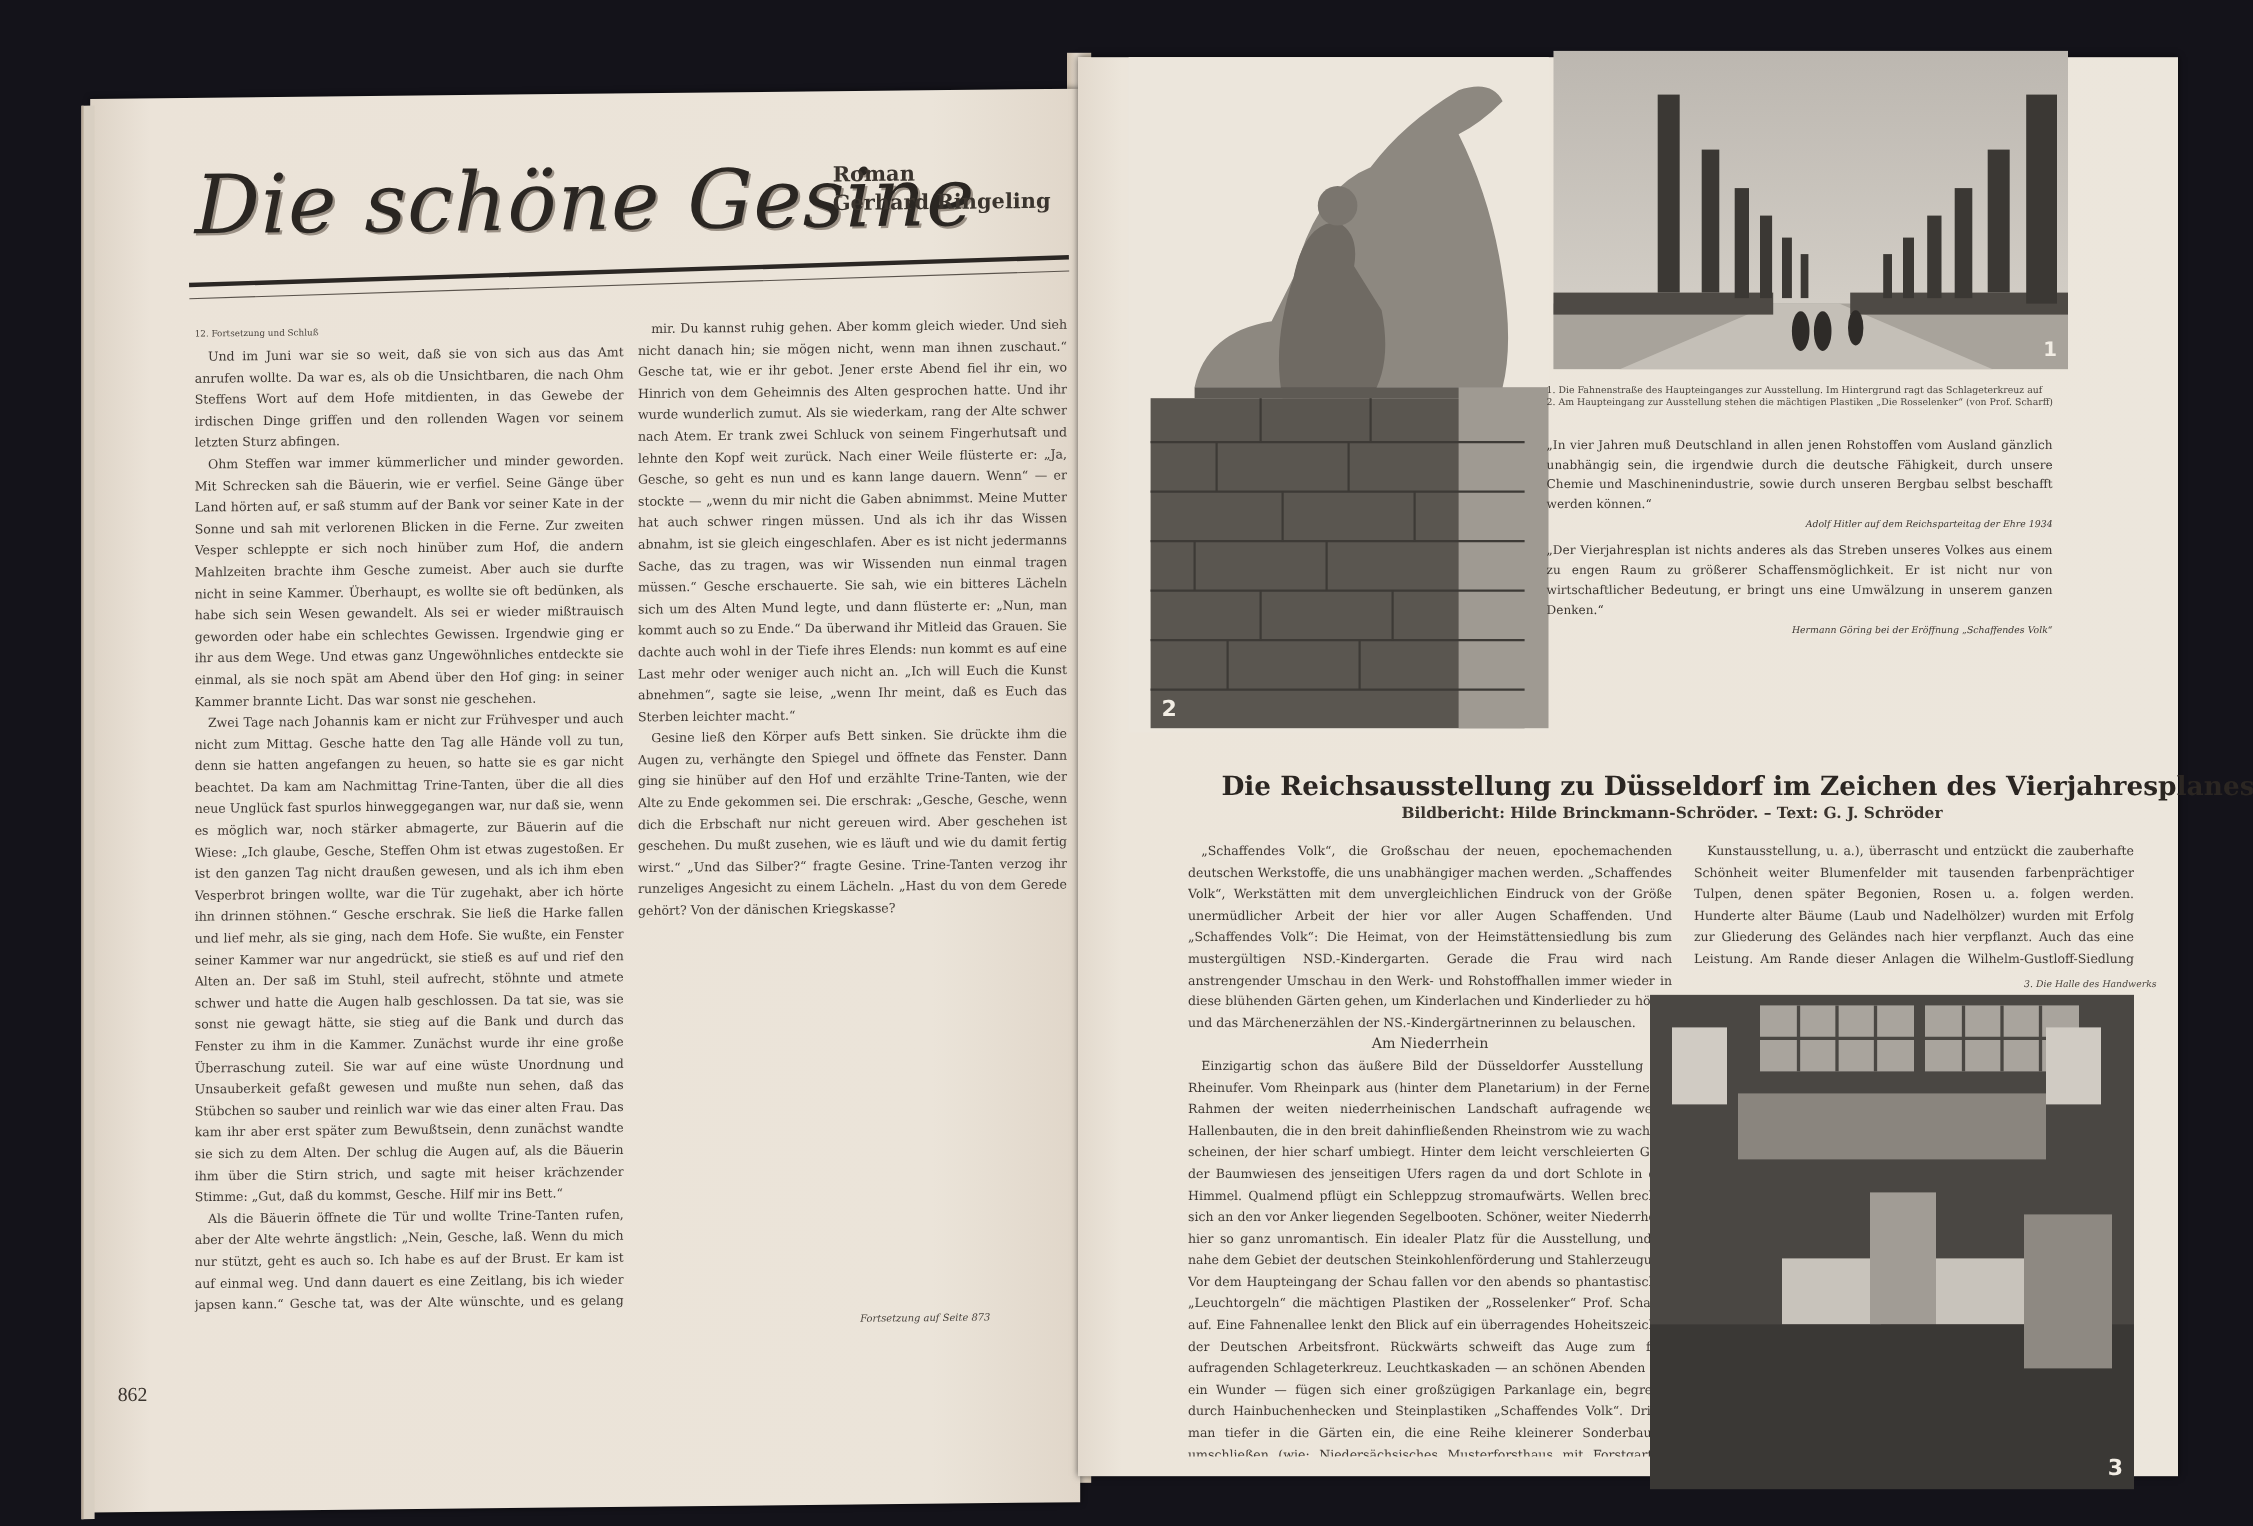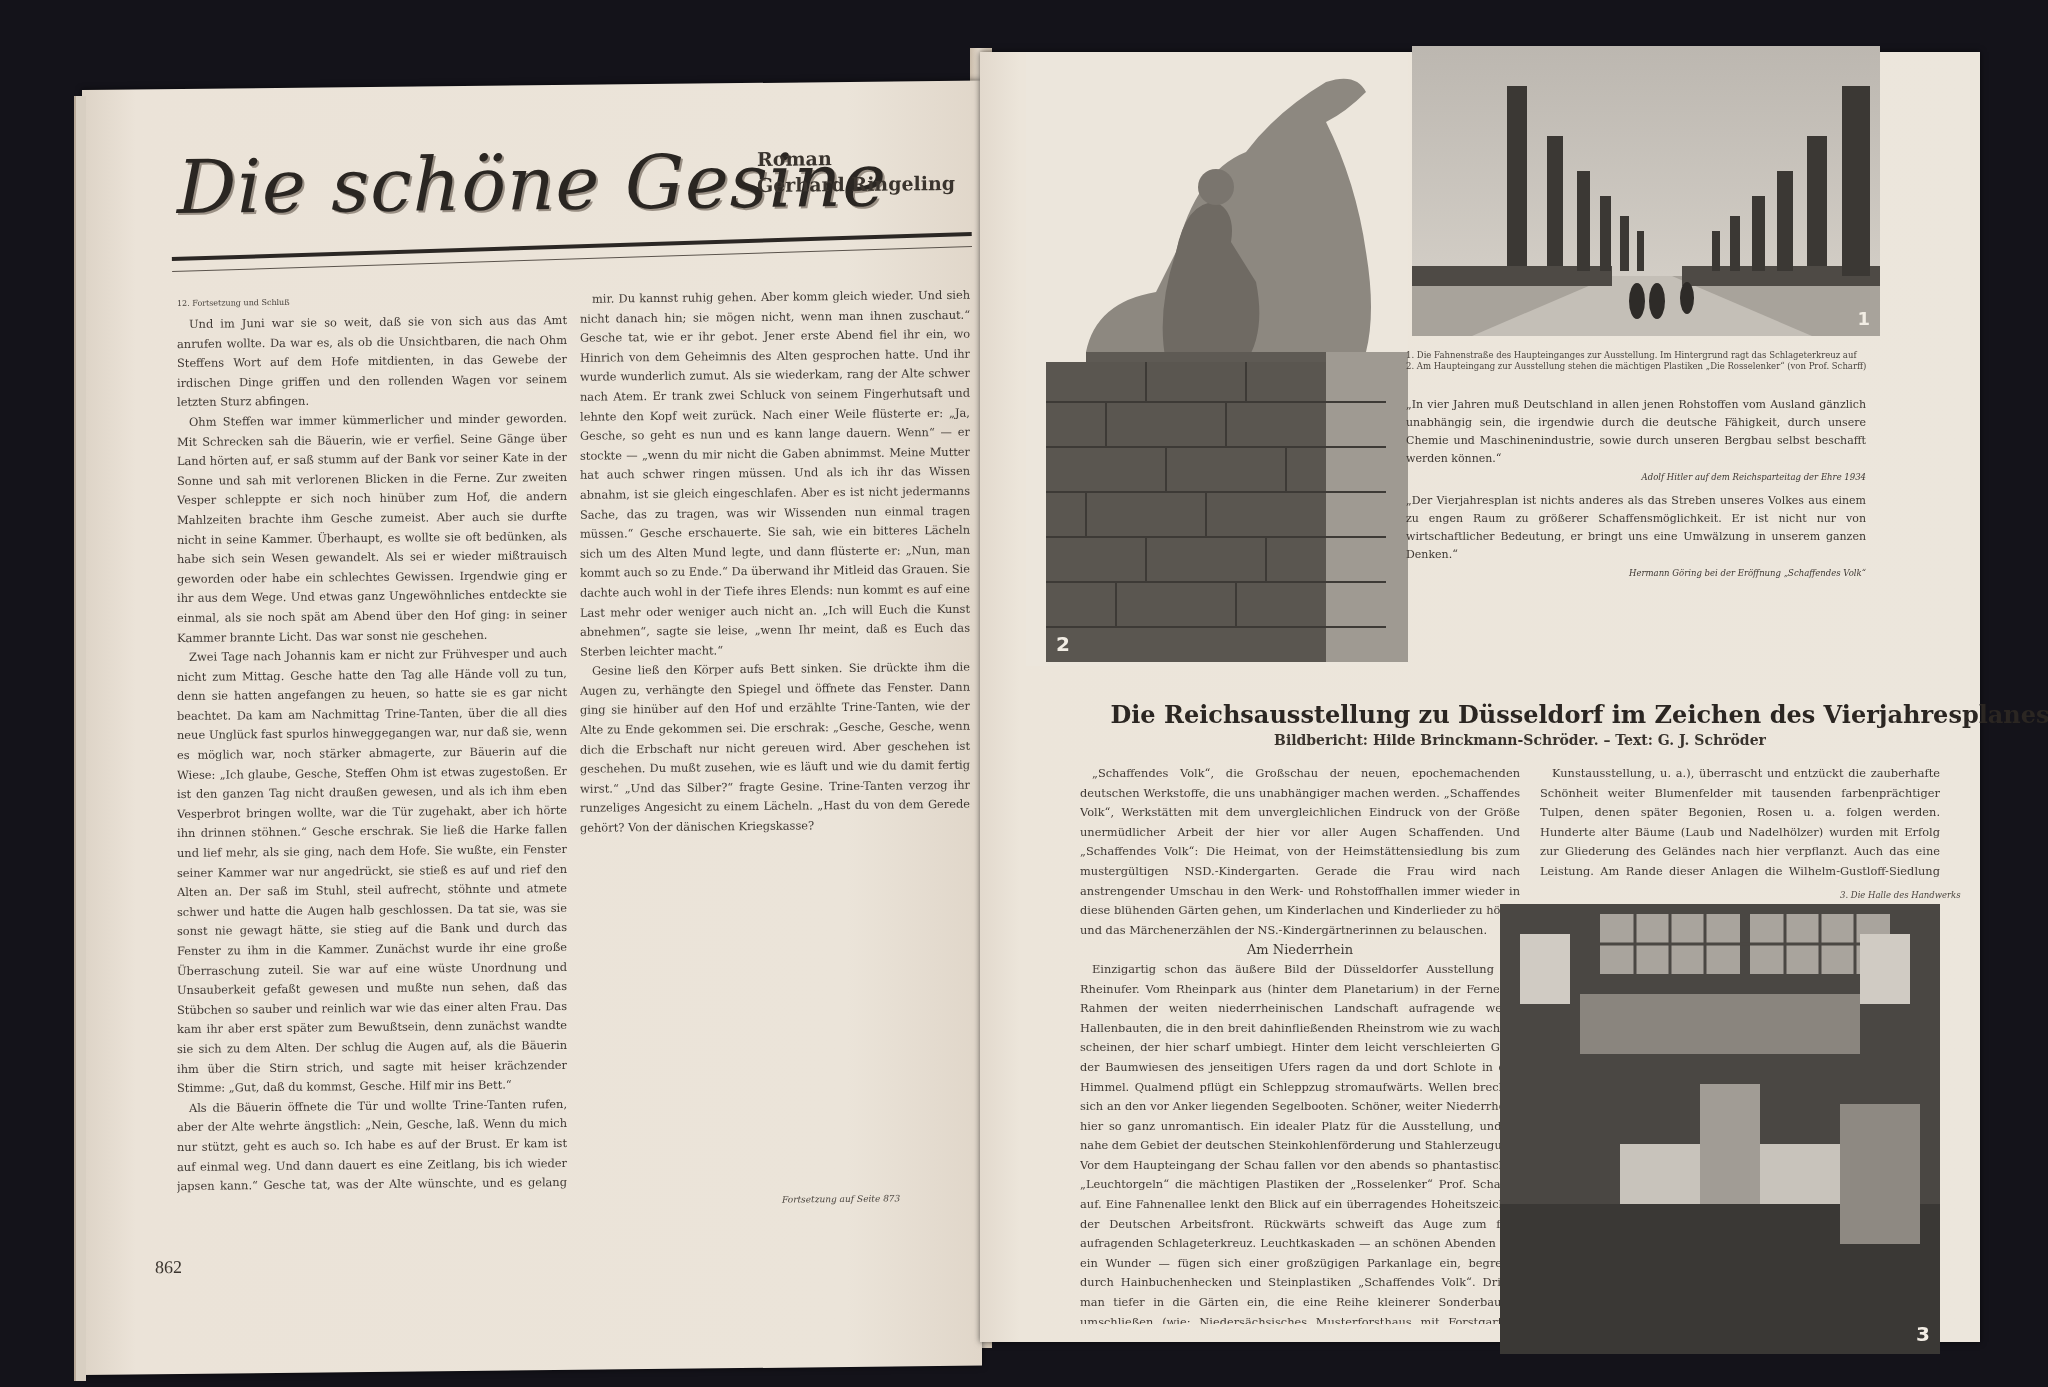--- a/index.html
+++ b/index.html
@@ -14,21 +14,21 @@
   .title-block { position:absolute; left:95px; top:55px; width:800px; height:120px; }
   .title { position:absolute; left:0; top:0; font-family:"DejaVu Serif", serif; font-style:italic; font-size:74px; letter-spacing:1px; color:#2a2622; text-shadow:2px 2px 0 #9a9085; }
   .subtitle { position:absolute; left:580px; top:8px; font-size:19px; font-weight:bold; color:#3a342e; line-height:26px; font-family:"DejaVu Serif", serif; }
   .title-rule { position:absolute; left:90px; top:168px; width:800px; height:10px; border-top:4px solid #2b2724; border-bottom:1px solid #5a534c; transform:rotate(-1.2deg); transform-origin:left; }
   .installment { position:absolute; left:95px; top:210px; font-size:8px; color:#4a443e; }
   .col { position:absolute; font-size:11.4px; line-height:19.6px; text-align:justify; color:#3f3833; font-family:"DejaVu Serif", serif; overflow:hidden; }
   .col p { margin:0; text-indent:12px; }
   #lcol1 { left:95px; top:226px; width:390px; height:880px; }
   #lcol2 { left:498px; top:205px; width:390px; height:900px; }
   .continued { position:absolute; left:700px; top:1112px; font-size:9px; color:#4a443e; font-style:italic; }
-  .page-num { position:absolute; left:25px; top:1168px; font-size:18px; color:#3a342e; font-family:"Liberation Serif", serif;margin-left:48px; }
+  .page-num { position:absolute; left:25px; top:1168px; font-size:18px; color:#3a342e; font-family:"Liberation Serif", serif; }
 
   
   .photo { position:absolute; overflow:hidden; }
   #photo-sculpture { left:46px; top:0px; width:382px; height:614px; background:#ece6dc; }
   #photo-flags { left:92px; top:0; width:428px; height:290px; }
   #photo-hall { left:190px; top:810px; width:404px; height:450px; }
   .photo-num { position:absolute; color:#f2ede4; font-family:"DejaVu Sans", sans-serif; font-weight:bold; font-size:20px; }
   .flags-title { position:absolute; left:115px; top:20px; font-family:"DejaVu Sans", sans-serif; font-size:46px; color:#1e1b18; text-align:center; line-height:60px; width:290px; }
   .captions { position:absolute; left:426px; top:400px; width:480px; font-size:8.5px; line-height:11px; color:#4a443e; }
   .quote { position:absolute; left:426px; width:460px; font-size:11px; line-height:18px; color:#3c3631; text-align:justify; }

